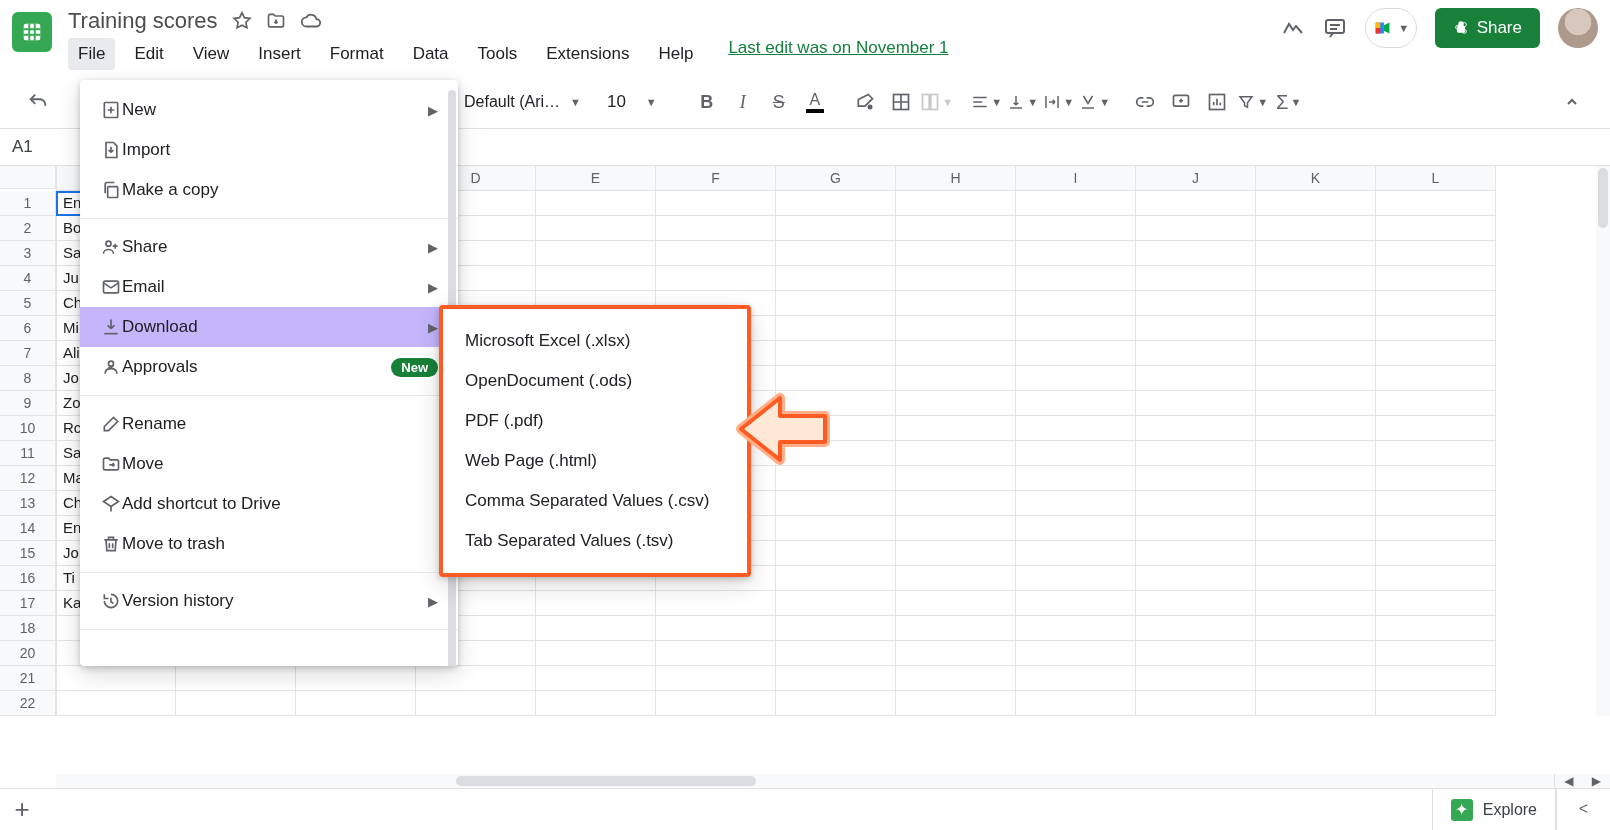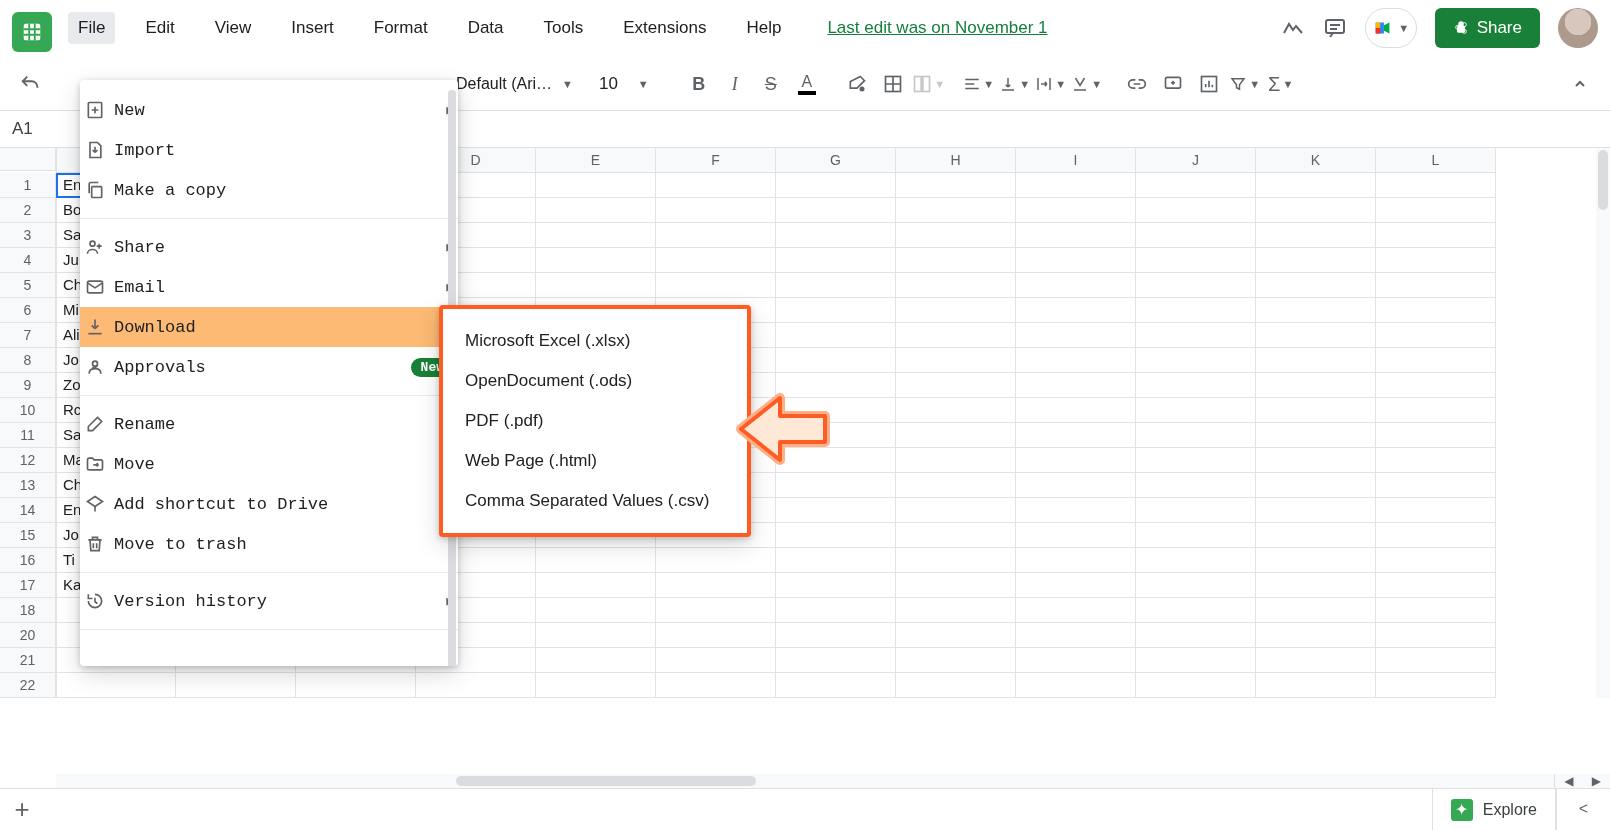--- a/index.html
+++ b/index.html
@@ -13,51 +13,51 @@
   }
   *{box-sizing:border-box;}
   body{margin:0;font-family:Arial,Helvetica,sans-serif;color:var(--text-dark);background:#fff;position:relative;overflow:hidden;width:1610px;height:830px;}
   .titlebar{display:flex;align-items:flex-start;padding:8px 12px 0 12px;}
   .logo{width:40px;height:40px;background:#34a853;border-radius:6px;margin-right:16px;display:flex;align-items:center;justify-content:center;flex:0 0 40px;margin-top:4px;}
   .logo svg{width:22px;height:22px;}
   .titlecol{display:flex;flex-direction:column;flex:1;}
   .titlerow{display:flex;align-items:center;gap:14px;}
   .doctitle{font-size:22px;color:#4d4d4d;}
   .ticon{color:#5f6368;display:inline-flex;}
-  .menubar{display:flex;gap:20px;margin-top:4px;align-items:center;}
+  .menubar{display:flex;gap:9px;margin-top:4px;align-items:flex-start;}
   .menuitem{padding:6px 10px;font-size:17px;color:var(--text-dark);border-radius:4px;}
   .menuitem.active{background:#e8eaed;}
   .lastedit{color:#15803d;text-decoration:underline;margin-left:16px;font-size:17px;}
   .rightbar{display:flex;align-items:center;gap:18px;margin-left:auto;}
   .sharebtn{background:var(--green);color:#fff;border-radius:6px;padding:10px 18px;display:flex;align-items:center;gap:8px;font-size:17px;font-weight:500;}
   .avatar{width:40px;height:40px;border-radius:50%;background:radial-gradient(circle at 50% 35%,#d7c7bd 0 40%,#ae9a8d 41% 100%);}
   .meet{width:52px;height:40px;border:1px solid #dadce0;border-radius:20px;display:flex;align-items:center;justify-content:center;gap:4px;}
-  .toolbar{display:flex;align-items:center;border-bottom:1px solid var(--border);padding:6px 12px;margin-top:6px;}
+  .toolbar{display:flex;align-items:center;border-bottom:1px solid var(--border);padding:6px 20px;margin-top:6px;}
   .tbtn{width:36px;height:40px;display:flex;align-items:center;justify-content:center;color:#5f6368;}
   .tsep{width:14px;}
   .fontsel{font-size:16px;color:var(--text-dark);padding:4px 8px;display:flex;align-items:center;gap:10px;}
   .fontsize{font-size:17px;color:var(--text-dark);padding:4px 18px;display:flex;align-items:center;gap:20px;}
   .chev{font-size:11px;color:#5f6368;}
   .collapse{margin-left:auto;}
   .namebox{border-bottom:1px solid var(--border);padding:8px 12px;}
   .cellname{font-size:17px;color:#3c4043;}
   .sheet{position:relative;}
   .ch{width:120px;text-align:center;font-size:14px;color:#5f6368;background:var(--header-bg);border-right:1px solid var(--cell-border);border-bottom:1px solid var(--cell-border);padding:4px 0;}
   .ch.first{border-left:1px solid var(--cell-border);}
   .row{display:flex;height:25px;}
   .rh{width:56px;text-align:center;font-size:14px;color:#5f6368;background:var(--header-bg);border-right:1px solid var(--cell-border);border-bottom:1px solid var(--cell-border);display:flex;align-items:center;justify-content:center;}
   .cell{width:120px;border-right:1px solid var(--cell-border);border-bottom:1px solid var(--cell-border);font-size:15px;padding:3px 6px;overflow:hidden;white-space:nowrap;}
   .cell.first{border-left:1px solid var(--cell-border);}
   .gridwrap{position:relative;}
   .gridheadrow{display:flex;}
   .active-cell{outline:2px solid #1a73e8;outline-offset:-2px;}
   
   .dropdown{position:absolute;left:80px;top:80px;width:378px;background:#fff;box-shadow:0 2px 6px rgba(0,0,0,.2),0 8px 24px rgba(0,0,0,.15);border-radius:4px;padding:10px 0;z-index:50;max-height:680px;overflow:hidden;}
-  .dditem{display:flex;align-items:center;gap:8px;padding:9px 4px;font-size:17px;color:var(--text-dark);font-family:Liberation Mono, monospace;}
-  .dditem.hover{background:#fdba74;}
+  .dditem{display:flex;align-items:center;gap:0;padding:9px 20px;font-size:17px;color:var(--text-dark);}
+  .dditem.hover{background:#c4b5fd;}
   .ddicon{width:22px;height:22px;color:#5f6368;display:inline-flex;align-items:center;justify-content:center;flex:0 0 22px;}
   .ddsub{margin-left:auto;color:#5f6368;font-size:13px;}
   .ddshort{margin-left:auto;color:#5f6368;font-size:16px;}
   .ddsepline{height:1px;background:#e8eaed;margin:8px 0;}
   .badge{background:#188038;color:#fff;border-radius:12px;font-size:13px;padding:2px 10px;margin-left:auto;font-weight:700;}
   .dd-scroll{position:absolute;right:2px;top:10px;bottom:10px;width:8px;background:#f1f1f1;border-radius:4px;}
   .dd-thumb{position:absolute;left:0;right:0;top:0;height:580px;background:#dadce0;border-radius:4px;}
   
   .submenu{position:absolute;left:439px;top:305px;width:312px;background:#fff;box-shadow:0 2px 6px rgba(0,0,0,.2),0 8px 24px rgba(0,0,0,.15);border-radius:4px;padding:12px 0;z-index:60;border:4px solid #ff5b22;}
   .smitem{padding:10px 22px;font-size:17px;color:var(--text-dark);}
@@ -78,20 +78,39 @@
 <body>
 
 <div class="titlebar">
   <div class="logo">
     <svg viewBox="0 0 24 24" fill="none">
         <rect x="3" y="3" width="18" height="18" rx="2" fill="#fff"></rect>
         <path d="M3 9h18M3 15h18M9 3v18M15 3v18" stroke="#34a853" stroke-width="2"></path>
       </svg>
   </div>
   <div class="titlecol">
+    <div class="titlerow">
+      <span class="doctitle">Training scores</span>
+      <span class="ticon">
+          <svg width="20" height="20" viewBox="0 0 24 24" fill="none" stroke="#5f6368" stroke-width="2">
+            <path d="M12 2l2.9 6 6.6.9-4.8 4.6 1.2 6.5L12 17l-5.9 3 1.2-6.5L2.5 8.9 9.1 8z"></path>
+          </svg>
+        </span>
+      <span class="ticon">
+          <svg width="20" height="20" viewBox="0 0 24 24" fill="none" stroke="#5f6368" stroke-width="2">
+            <path d="M3 6a2 2 0 012-2h4l2 2h8a2 2 0 012 2v9a2 2 0 01-2 2H5a2 2 0 01-2-2V6z"></path>
+            <path d="M12 10v5m0 0l-2-2m2 2l2-2"></path>
+          </svg>
+        </span>
+      <span class="ticon">
+          <svg width="22" height="22" viewBox="0 0 24 24" fill="none" stroke="#5f6368" stroke-width="2">
+            <path d="M7 18a5 5 0 010-10 6 6 0 0111 2 4 4 0 010 8H7z"></path>
+          </svg>
+        </span>
+    </div>
     <div class="menubar">
       <span class="menuitem active">File</span>
       <span class="menuitem">Edit</span>
       <span class="menuitem">View</span>
       <span class="menuitem">Insert</span>
       <span class="menuitem">Format</span>
       <span class="menuitem">Data</span>
       <span class="menuitem">Tools</span>
       <span class="menuitem">Extensions</span>
       <span class="menuitem">Help</span>
@@ -723,20 +742,21 @@
       <div class="dd-thumb"></div>
     </div>
 </div>
 
 <div class="submenu">
   <div class="smitem">Microsoft Excel (.xlsx)</div>
   <div class="smitem">OpenDocument (.ods)</div>
   <div class="smitem">PDF (.pdf)</div>
   <div class="smitem">Web Page (.html)</div>
   <div class="smitem">Comma Separated Values (.csv)</div>
+  <div class="smitem">Tab Separated Values (.tsv)</div>
 </div>
 
 <div class="arrow-callout">
   <svg width="95" height="75" viewBox="0 0 95 75">
     <g>
       <path d="M45 6 L45 24 L90 24 L90 50 L45 50 L45 68 L6 37 Z" fill="#ffe8d6" stroke="#ffb088" stroke-width="10" stroke-linejoin="round"></path>
       <path d="M45 6 L45 24 L90 24 L90 50 L45 50 L45 68 L6 37 Z" fill="#ffe8d6" stroke="#ff5b22" stroke-width="4" stroke-linejoin="round"></path>
     </g>
   </svg>
 </div>

